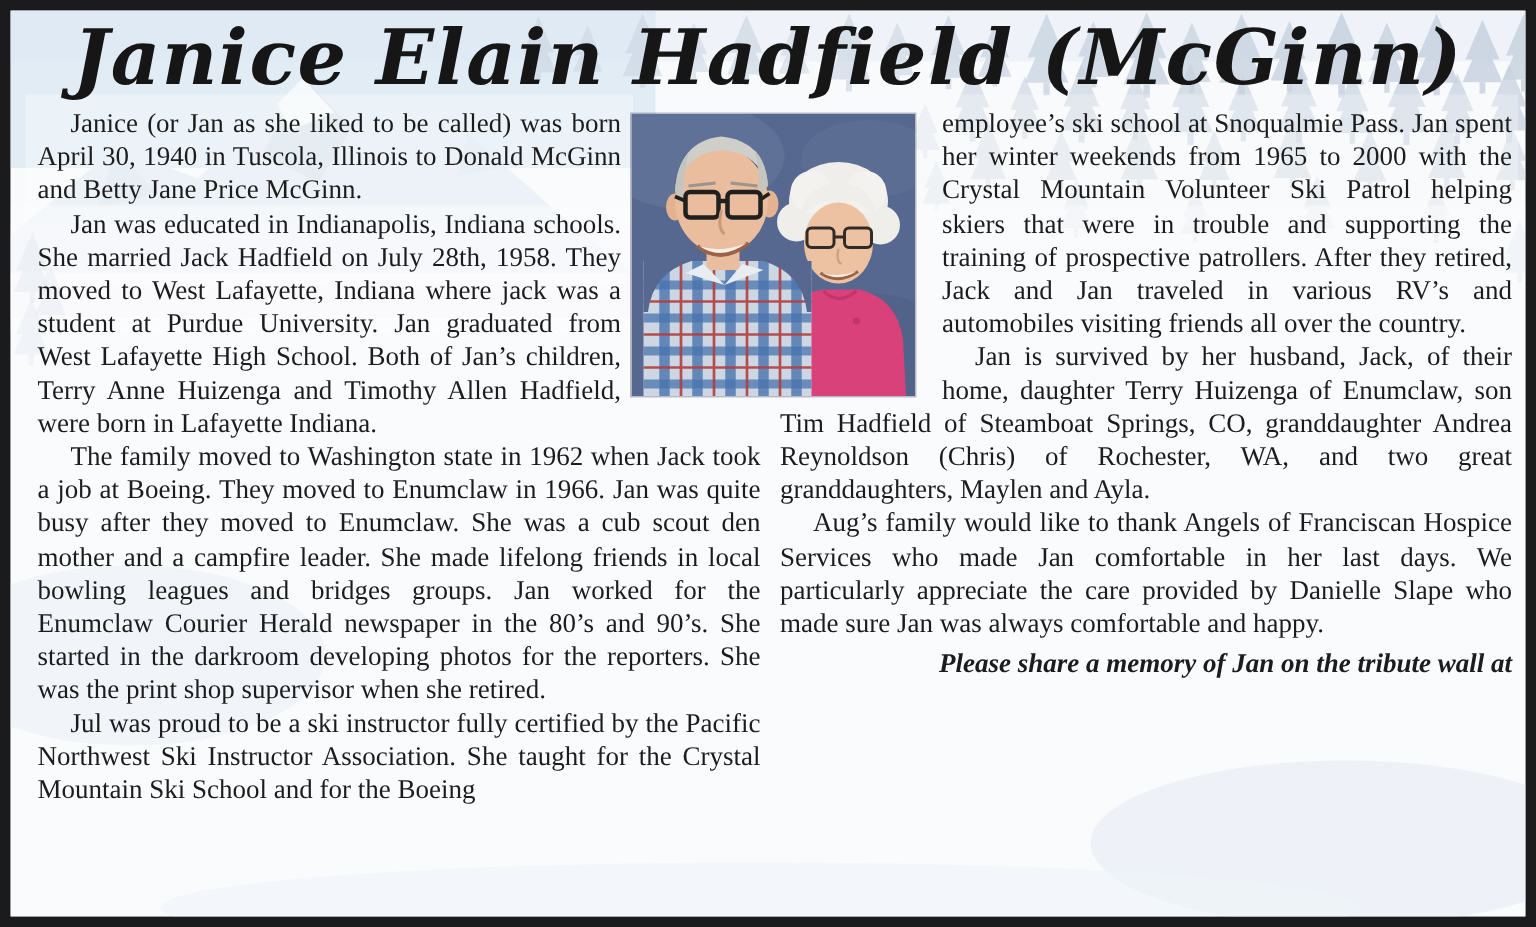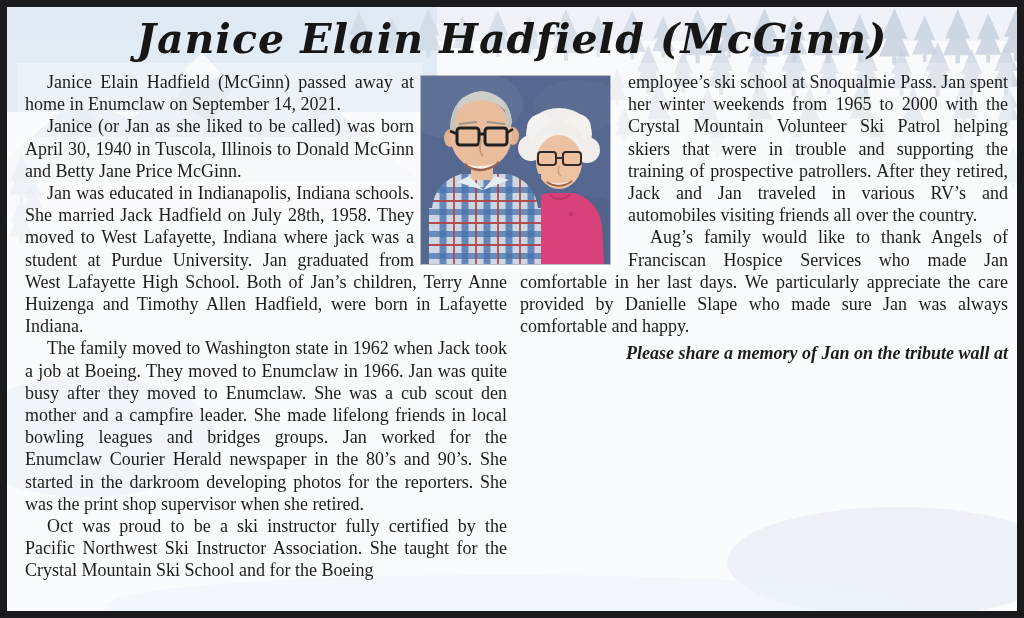--- a/index.html
+++ b/index.html
@@ -6,21 +6,21 @@
   .page{
     position:relative;width:1024px;height:618px;box-sizing:border-box;
     border:7px solid #1b1b1d;outline:1px solid #cfcfcf;outline-offset:-9px;
     background:#f7f9fb;overflow:hidden;
     font-family:"Liberation Serif", serif;color:#1c1c1c;
   }
   .bg{position:absolute;left:0;top:0;width:1010px;height:604px;}
   .title{
     position:absolute;left:0;top:4px;width:1010px;margin:0;text-align:center;
     font-family:"DejaVu Serif", serif;font-style:italic;font-weight:700;
-    font-size:41px;letter-spacing:1px;color:#161616;line-height:56px;white-space:nowrap;
+    font-size:51px;letter-spacing:1px;color:#161616;line-height:56px;white-space:nowrap;
   }
   .col{position:absolute;top:64px;}
   .col-left{left:18px;width:482px;}
   .col-right{left:513px;width:488px;}
   .cut{width:0;height:193px;}
   .cut-left{float:right;width:93px;}
   .cut-right{float:left;width:108px;}
   .col p{
     margin:0;text-indent:22px;text-align:justify;
     font-size:18px;line-height:22.2px;
@@ -195,29 +195,29 @@
         <path d="M36,58 L29,55 M86,57 L92,53" stroke="#20201e" stroke-width="2.5"></path>
         <path d="M60,64 Q57,76 62,80" stroke="#c79b77" stroke-width="2" fill="none"></path>
         <path d="M44,88 Q60,101 78,86" stroke="#9c6248" stroke-width="2.5" fill="none"></path>
         <path d="M45,88 Q60,98 77,86 Q60,93 45,88 Z" fill="#f6f1ea" opacity="0.95"></path>
       </g>
     </svg>
   </div>
 
   <div class="col col-left">
     <div class="cut cut-left"></div>
-    <p>Janice Elain Hadfield (McGinn) passed away at home in Enumclaw on September 14, 2021.</p>
     <p>Janice (or Jan as she liked to be called) was born April 30, 1940 in Tuscola, Illinois to Donald McGinn and Betty Jane Price McGinn.</p>
     <p>Jan was educated in Indianapolis, Indiana schools. She married Jack Hadfield on July 28th, 1958. They moved to West Lafayette, Indiana where jack was a student at Purdue University. Jan graduated from West Lafayette High School. Both of Jan’s children, Terry Anne Huizenga and Timothy Allen Hadfield, were born in Lafayette Indiana.</p>
     <p>The family moved to Washington state in 1962 when Jack took a job at Boeing. They moved to Enumclaw in 1966. Jan was quite busy after they moved to Enumclaw. She was a cub scout den mother and a campfire leader. She made lifelong friends in local bowling leagues and bridges groups. Jan worked for the Enumclaw Courier Herald newspaper in the 80’s and 90’s. She started in the darkroom developing photos for the reporters. She was the print shop supervisor when she retired.</p>
-    <p>Oct was proud to be a ski instructor fully certified by the Pacific Northwest Ski Instructor Association. She taught for the Crystal Mountain Ski School and for the Boeing</p>
+    <p>Jul was proud to be a ski instructor fully certified by the Pacific Northwest Ski Instructor Association. She taught for the Crystal Mountain Ski School and for the Boeing</p>
   </div>
 
   <div class="col col-right">
     <div class="cut cut-right"></div>
     <p class="continuation">employee’s ski school at Snoqualmie Pass. Jan spent her winter weekends from 1965 to 2000 with the Crystal Mountain Volunteer Ski Patrol helping skiers that were in trouble and supporting the training of prospective patrollers. After they retired, Jack and Jan traveled in various RV’s and automobiles visiting friends all over the country.</p>
+    <p>Jan is survived by her husband, Jack, of their home, daughter Terry Huizenga of Enumclaw, son Tim Hadfield of Steamboat Springs, CO, granddaughter Andrea Reynoldson (Chris) of Rochester, WA, and two great granddaughters, Maylen and Ayla.</p>
     <p>Aug’s family would like to thank Angels of Franciscan Hospice Services who made Jan comfortable in her last days. We particularly appreciate the care provided by Danielle Slape who made sure Jan was always comfortable and happy.</p>
     <p class="tribute">
       <span>Please share a memory of Jan on the tribute wall at</span><br>
     </p>
   </div>
 
 </div>
 
 </body></html>

